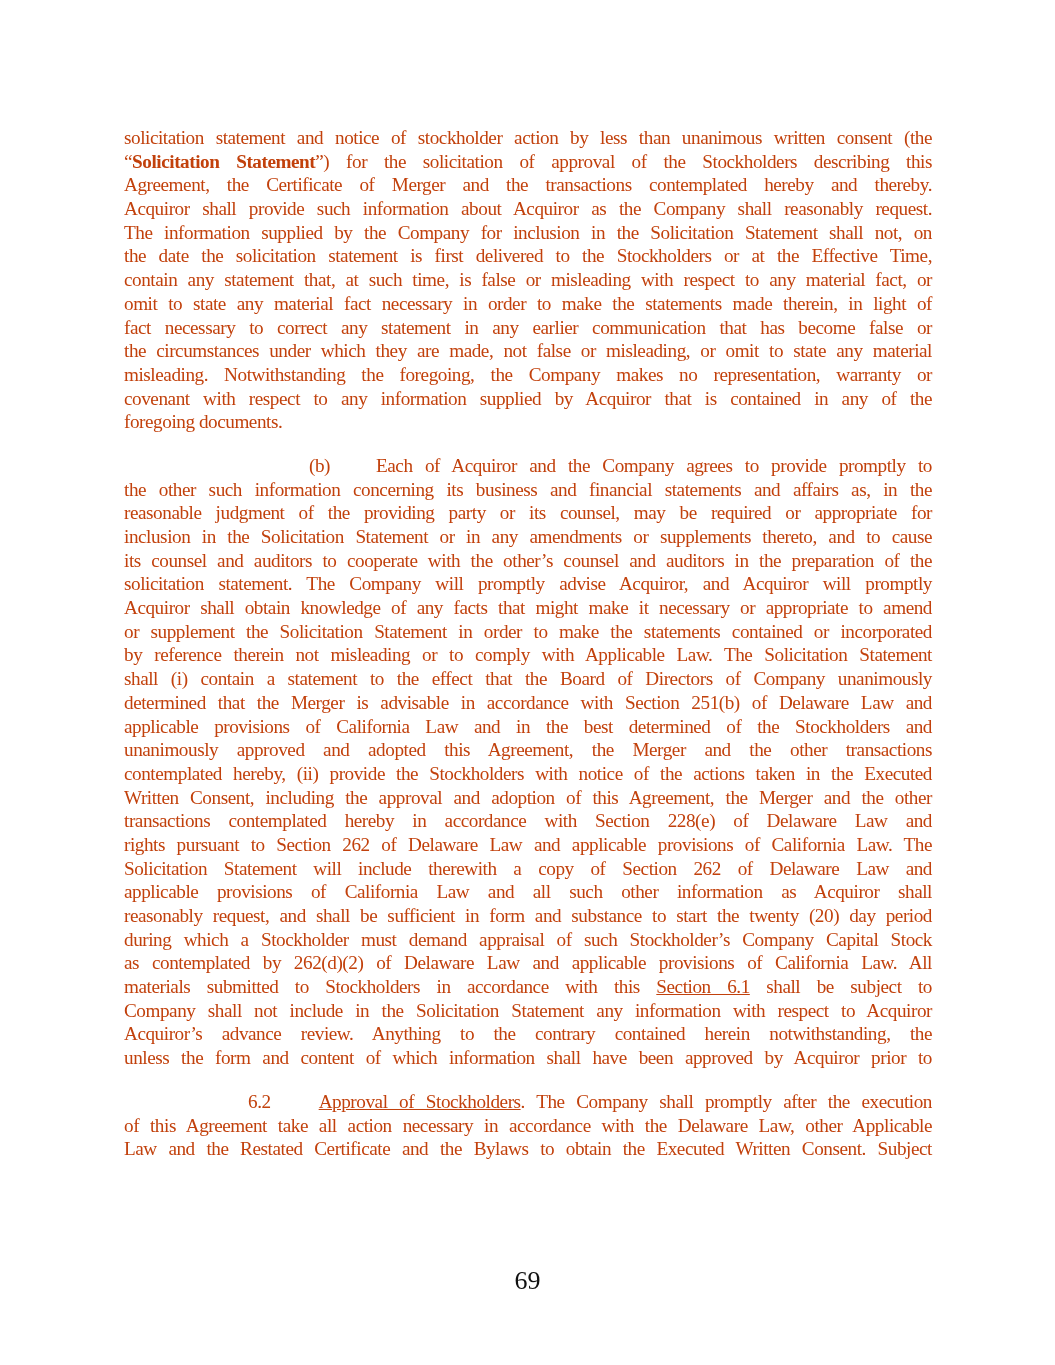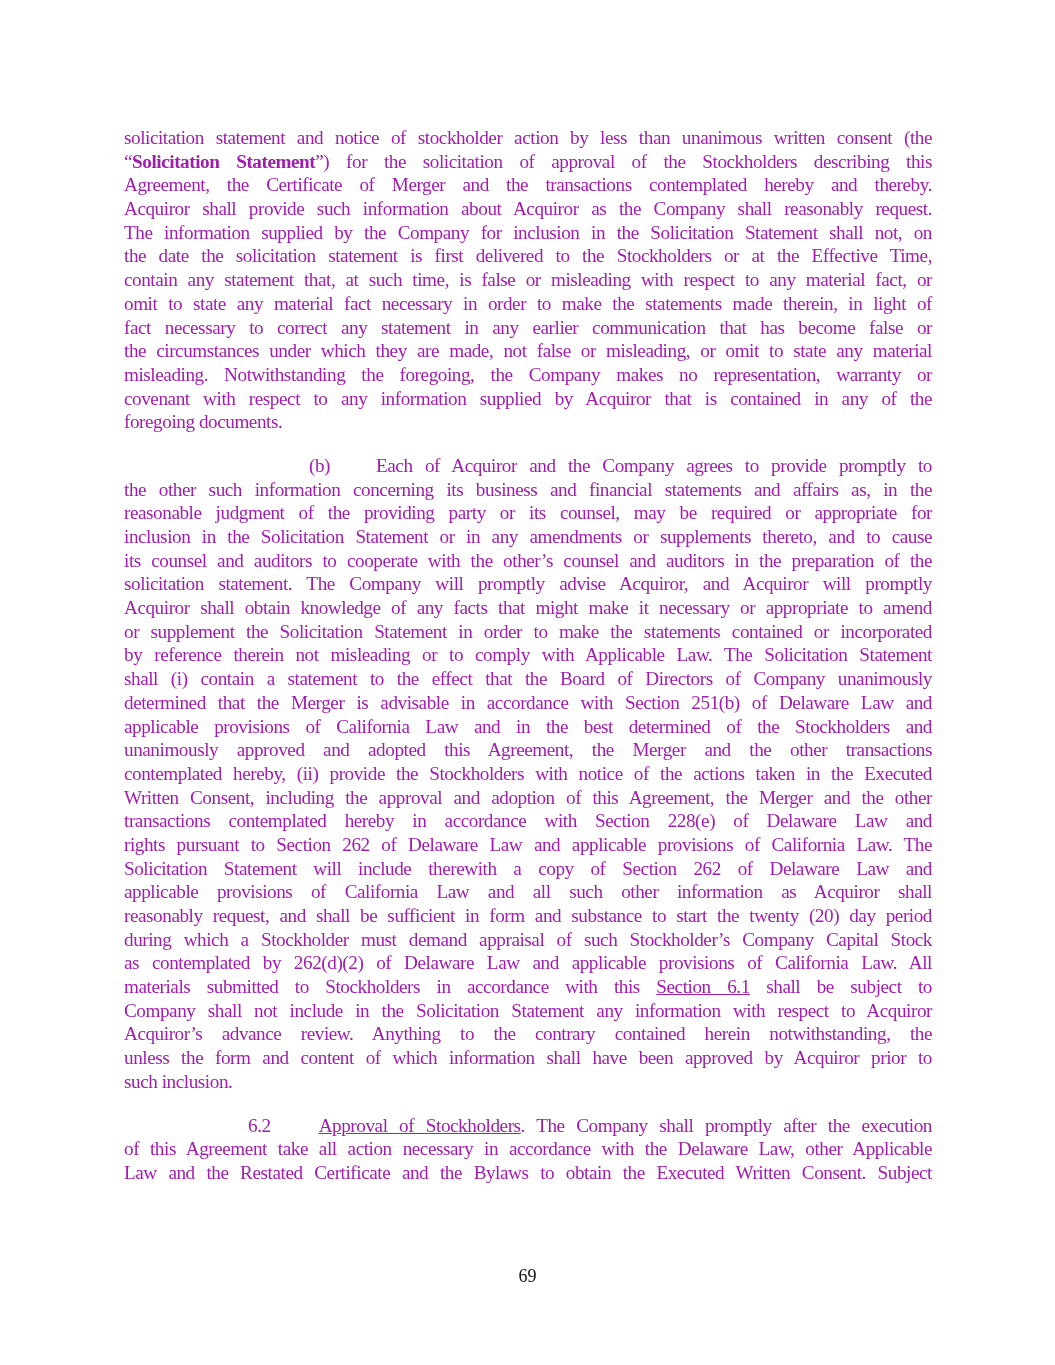--- a/index.html
+++ b/index.html
@@ -1,36 +1,36 @@
 <!DOCTYPE html>
 <html><head>
 <meta charset="utf-8">
 <style>
   html, body { margin: 0; padding: 0; background: #ffffff; }
   body { width: 1055px; height: 1365px; position: relative; overflow: hidden; }
   .page {
     position: absolute; left: 124px; top: 126px; width: 808px;
     font-family: "Liberation Serif", serif; font-size: 19.2px; line-height: 23.7px;
-    color: #a21caf;
+    color: #c2410c;
   }
   .line {
     display: block; white-space: nowrap; text-align: justify; text-align-last: justify;
     height: 23.7px; letter-spacing: -0.45px;
   }
   .line.last { text-align-last: left; }
   .gap { height: 20px; }
   .indent-b { padding-left: 185px; }
   .indent-62 { padding-left: 124px; }
   .tab { display: inline-block; width: 46px; }
   .tab2 { display: inline-block; width: 48px; }
   b { font-weight: bold; }
   u { text-decoration: underline; }
   .page-number {
     position: absolute; left: 0; width: 1055px; top: 1266px; text-align: center;
-    font-family: "Liberation Serif", serif; font-size: 18px; color: #111111;
+    font-family: "Liberation Serif", serif; font-size: 26px; color: #111111;
   }
 </style>
 </head>
 <body>
 
 <div class="page">
 
   <div>
     <span class="line">solicitation statement and notice of stockholder action by less than unanimous written consent (the</span>
     <span class="line"><span>“</span><b>Solicitation Statement</b><span>”)</span><span> for the solicitation of approval of the Stockholders describing this</span></span>
@@ -72,21 +72,20 @@
         <span class="line">applicable provisions of California Law and all such other information as Acquiror shall</span>
         <span class="line">reasonably request, and shall be sufficient in form and substance to start the twenty (20) day period</span>
         <span class="line">during which a Stockholder must demand appraisal of such Stockholder’s Company Capital Stock</span>
         <span class="line">as contemplated by 262(d)(2) of Delaware Law and applicable provisions of California Law.  All</span>
       </div>
     <span class="line"><span>materials submitted to Stockholders in accordance with this </span><u>Section 6.1</u><span> shall be subject to</span></span>
     <div id="pb-tail">
         <span class="line">Company shall not include in the Solicitation Statement any information with respect to Acquiror</span>
         <span class="line">Acquiror’s advance review.   Anything to the contrary contained herein notwithstanding, the</span>
         <span class="line">unless the form and content of which information shall have been approved by Acquiror prior to</span>
-        <span class="line last">such inclusion.</span>
       </div>
   </div>
 
   <div class="gap"></div>
 
   <div>
     <span class="line indent-62"><span>6.2</span><span class="tab2"></span><u>Approval of Stockholders</u><span>.  The Company shall promptly after the execution</span></span>
     <span class="line">of this Agreement take all action necessary in accordance with the Delaware Law, other Applicable</span>
     <span class="line">Law and the Restated Certificate and the Bylaws to obtain the Executed Written Consent.  Subject</span>
   </div>

